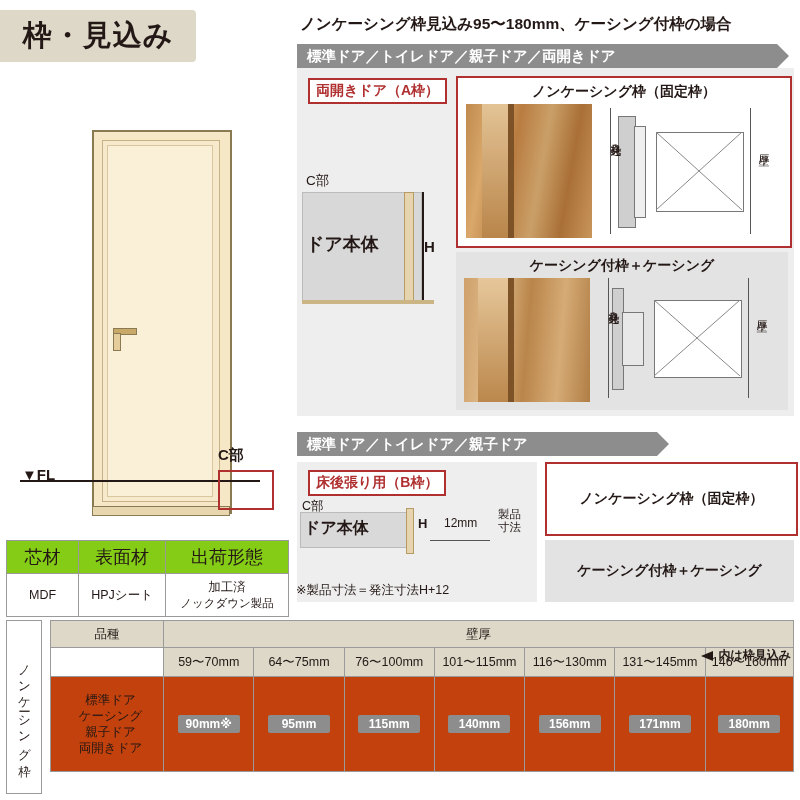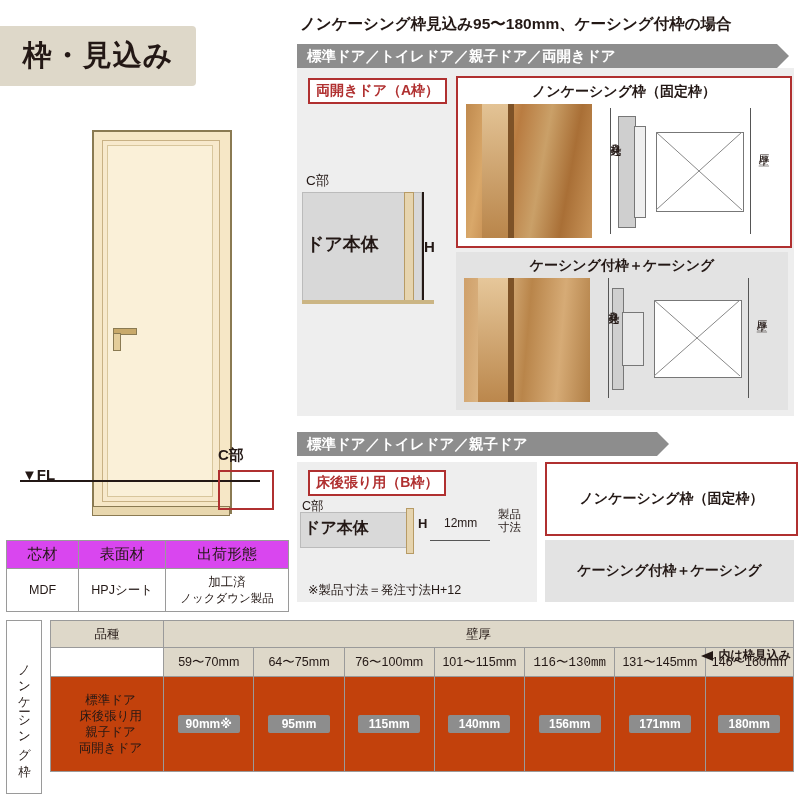--- a/index.html
+++ b/index.html
@@ -8,21 +8,21 @@
     background:#ffffff;
     font-family:"Liberation Sans","DejaVu Sans",sans-serif;
     color:#231815;
     position:relative;
     overflow:hidden;
   }
   .page{position:absolute;left:0;top:0;width:800px;height:800px;}
 
   
   .title-badge{
-    position:absolute;left:0;top:26px;width:196px;height:60px;
+    position:absolute;left:0;top:10px;width:196px;height:52px;
     background:#ded8c9;display:flex;align-items:center;justify-content:center;
     border-radius:0 4px 4px 0;
   }
   .title-badge span{font-size:29px;font-weight:bold;letter-spacing:1px;color:#231815;}
 
   
   .top-heading{
     position:absolute;left:300px;top:14px;font-size:15.5px;font-weight:bold;color:#231815;
     white-space:nowrap;
   }
@@ -71,21 +71,21 @@
   .sill{
     position:absolute;left:86px;top:436px;width:136px;height:8px;background:#e8d7ae;border:1px solid #8a7a52;
   }
 
   
   .mat-table{
     position:absolute;left:6px;top:540px;width:283px;
     border-collapse:collapse;font-size:12px;
   }
   .mat-table th{
-    background:#d946ef;border:1px solid #9a9a9a;font-weight:normal;padding:4px 2px;text-align:center;font-size:15px;
+    background:#84cc16;border:1px solid #9a9a9a;font-weight:normal;padding:4px 2px;text-align:center;font-size:18px;
   }
   .mat-table td{
     border:1px solid #9a9a9a;padding:5px 2px;text-align:center;font-size:12.5px;background:#fff;
   }
   .mat-table td .sub{display:block;font-size:11.5px;}
 
   
   .sec1{position:absolute;left:297px;top:68px;width:497px;height:348px;background:#eeeeee;}
   .sec1-inner-label{
     position:absolute;left:308px;top:78px;
@@ -127,21 +127,21 @@
     font-size:14px;padding:2px 6px;
   }
   .sec2{position:absolute;left:297px;top:462px;width:240px;height:140px;background:#eeeeee;}
   .sec2b{position:absolute;left:545px;top:462px;width:249px;height:70px;border:2px solid #b03030;background:#fff;
          display:flex;align-items:center;justify-content:center;}
   .sec2c{position:absolute;left:545px;top:540px;width:249px;height:62px;background:#e3e3e3;
          display:flex;align-items:center;justify-content:center;}
 
   .db2{position:absolute;left:300px;top:512px;width:110px;height:34px;background:#d9d9d9;border:1px solid #bbb;}
   .note-b{
-    position:absolute;left:308px;top:582px;font-size:12.5px;
+    position:absolute;left:296px;top:582px;font-size:12.5px;
   }
 
   
   .bottom-wrap{position:absolute;left:6px;top:620px;width:788px;height:172px;}
   .vert-label{
     position:absolute;left:0;top:0;width:34px;height:172px;border:1px solid #9a9a9a;background:#fff;
     display:flex;align-items:center;justify-content:center;
   }
   .vert-label span{
     writing-mode:vertical-rl;font-size:12.5px;letter-spacing:2px;
@@ -313,28 +313,28 @@
             <span>内は枠見込み</span>
           </span>
         </th>
       </tr>
       <tr>
         <td style="background:#fff;border-top:none;"></td>
         <th style="width:90px;">59〜70mm</th>
         <th style="width:90px;">64〜75mm</th>
         <th style="width:90px;">76〜100mm</th>
         <th style="width:90px;">101〜115mm</th>
-        <th style="width:90px;font-family:Liberation Mono, monospace;">116〜130mm</th>
+        <th style="width:90px;">116〜130mm</th>
         <th style="width:90px;margin-top:48px;">131〜145mm</th>
         <th style="width:88px;">146〜160mm</th>
       </tr>
       <tr class="dim-row">
         <td class="types-cell" rowspan="1" style="height:92px;">
           <div>標準ドア</div>
-          <div>床後張り用</div>
+          <div>ケーシング</div>
           <div>親子ドア</div>
           <div>両開きドア</div>
         </td>
         <td><span class="pill">90mm※</span></td>
         <td><span class="pill">95mm</span></td>
         <td><span class="pill">115mm</span></td>
         <td><span class="pill">140mm</span></td>
         <td><span class="pill">156mm</span></td>
         <td><span class="pill">171mm</span></td>
         <td><span class="pill">180mm</span></td>

